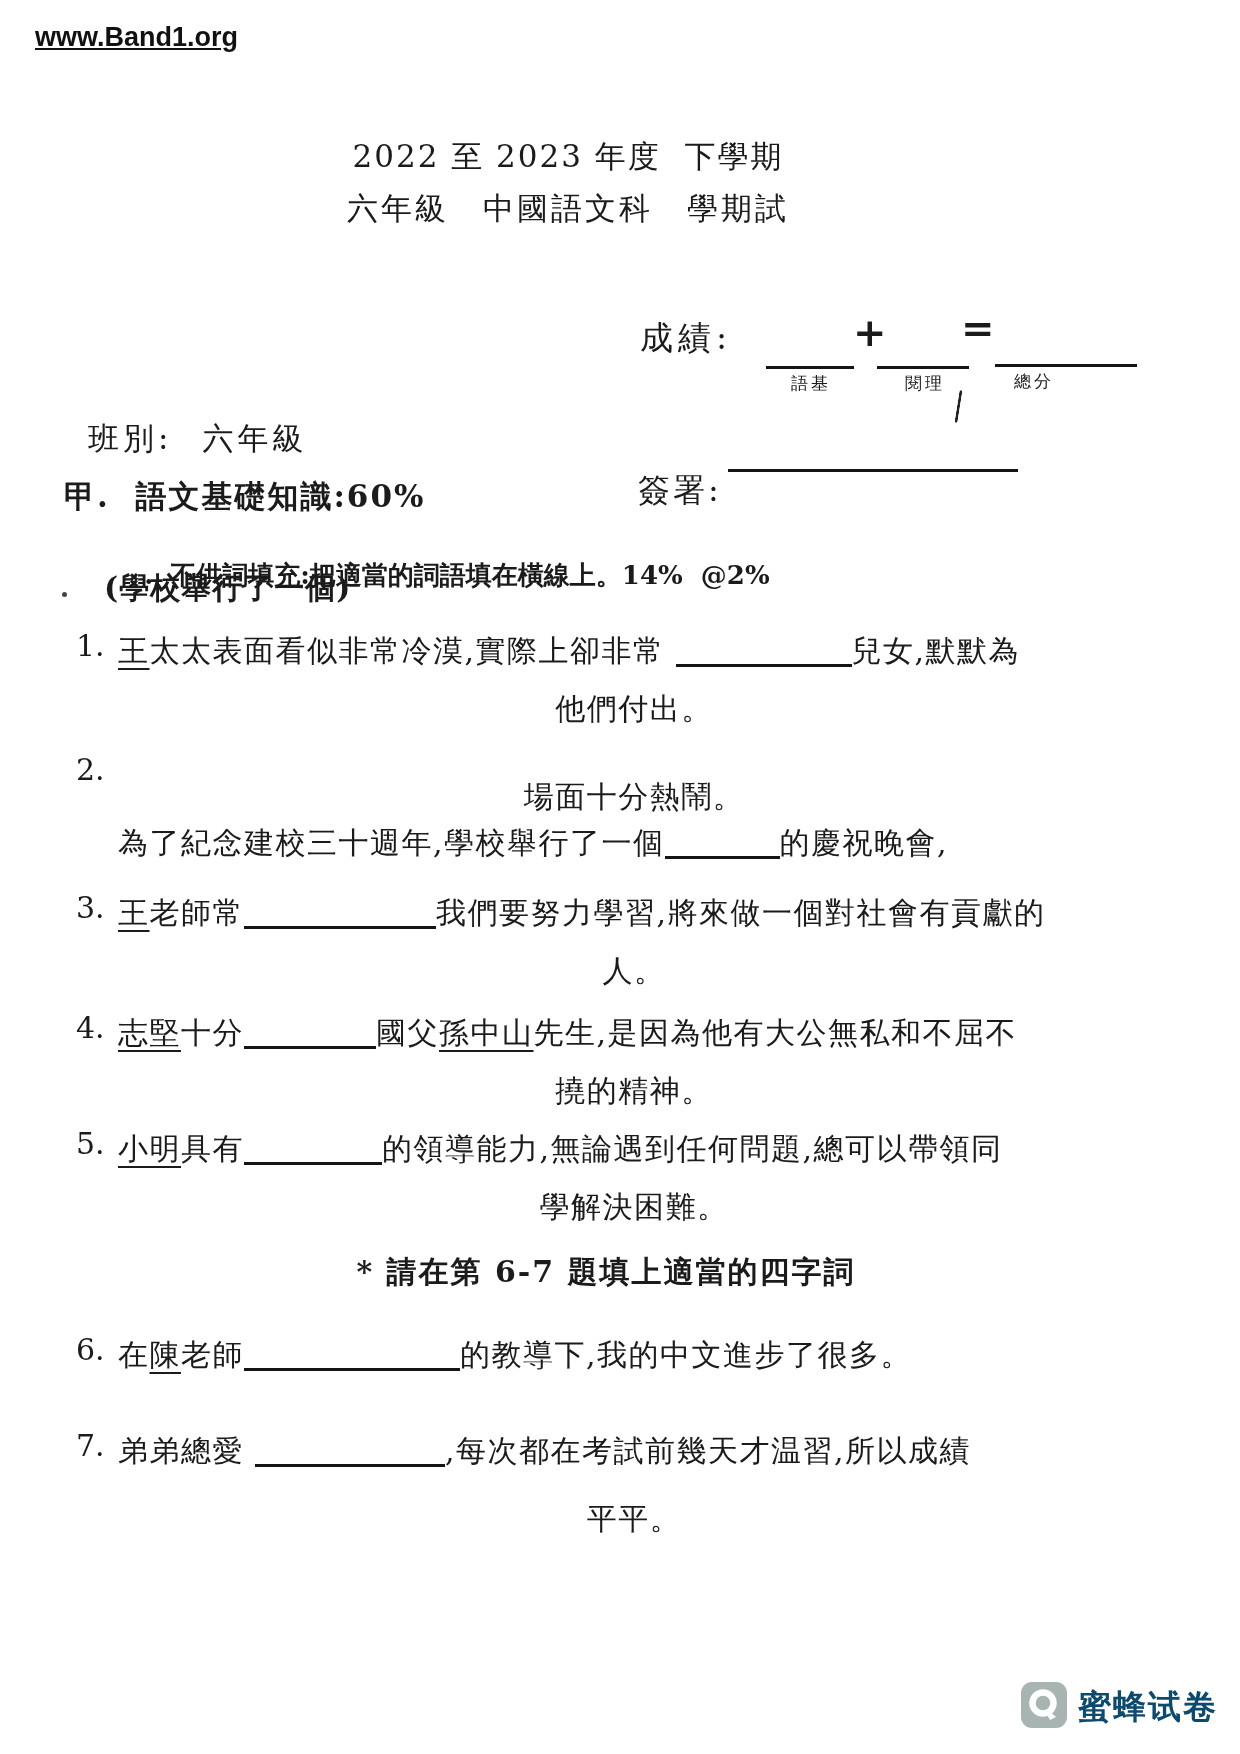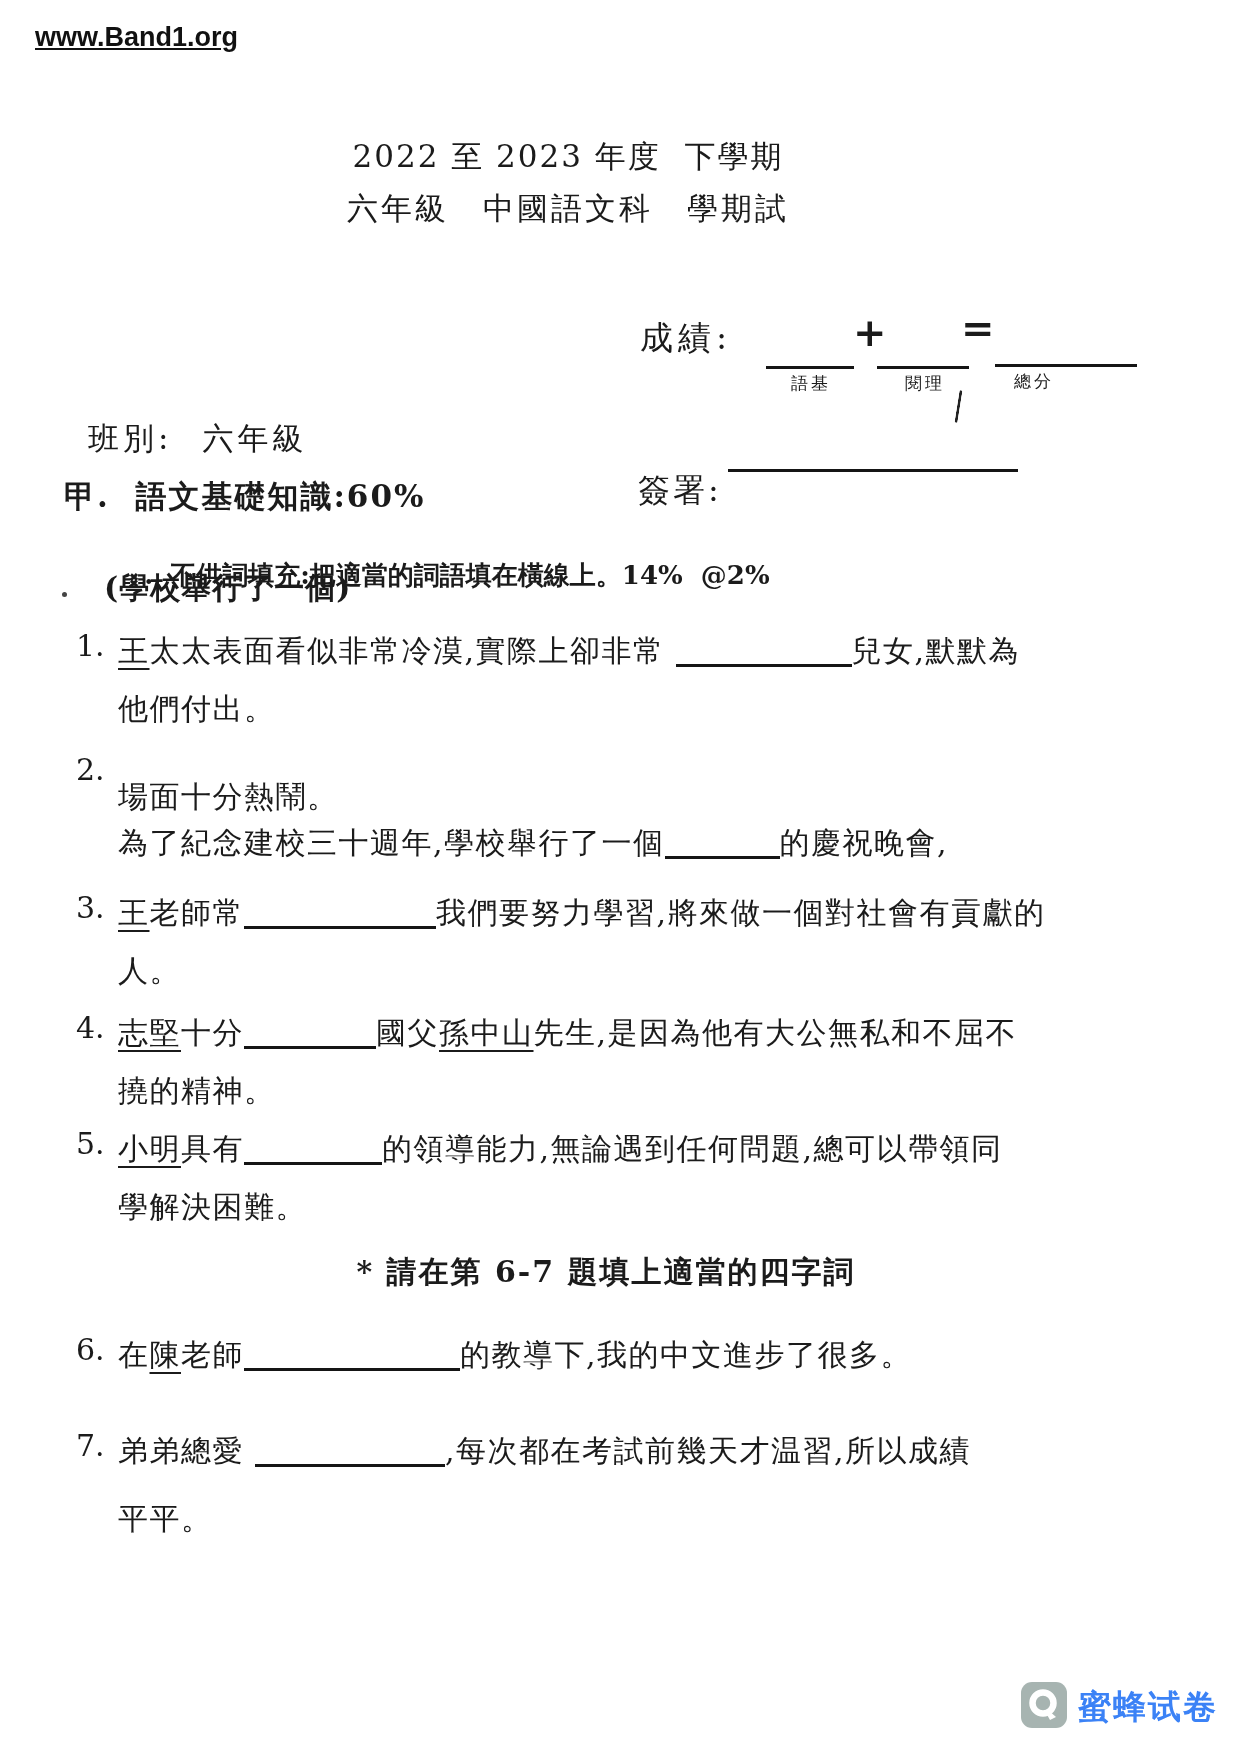--- a/index.html
+++ b/index.html
@@ -44,35 +44,35 @@
   .sec-heading { position:absolute; left:64px; top:476px; font-size:31px; font-weight:700; letter-spacing:2px; white-space:pre-wrap; }
   .sec-sub { position:absolute; left:108px; top:528px; font-size:26px; font-weight:700; white-space:pre-wrap; }
   .sec-sub .bullet { display:inline-block; width:26px; }
   .sec-note { position:absolute; left:104px; top:568px; font-size:30px; font-weight:700; letter-spacing:1px; }
   .stray-dot { position:absolute; left:62px; top:592px; width:5px; height:5px; background:#444; border-radius:50%; }
 
   .q { position:absolute; left:76px; width:1074px; display:flex; font-size:30px; }
   .q-num { flex:none; width:42px; }
   .q-body { flex:1; letter-spacing:1.5px; }
   .q-line { line-height:46px; white-space:pre-wrap; }
-  .q-line2 { margin-top:12px; }
+  .q-line2 { margin-top:12px;text-align:center; }
   .q-line2.big-gap { margin-top:22px; }
   .pn { text-decoration:underline; text-underline-offset:7px; text-decoration-thickness:2px; }
   .blank { display:inline-block; border-bottom:3px solid #151515; height:34px; vertical-align:-6px; }
 
   .mid-instr {
     position:absolute; left:0; right:0; top:1252px; text-align:center;
     font-size:30px; font-weight:700; letter-spacing:2px; transform:translateX(-14px);
     white-space:pre;
   }
 
   .wm { position:absolute; left:1020px; top:1681px; display:flex; align-items:center; gap:10px; }
   .wm-text {
     font-family:"Liberation Sans","DejaVu Sans",sans-serif;
-    font-size:33px; letter-spacing:2px; color:#3b82f6; font-weight:600;
+    font-size:33px; letter-spacing:2px; color:#0c4a6e; font-weight:600;
   }
 </style>
 </head>
 <body>
 
 <div class="page">
 
   <div class="site-url">www.Band1.org</div>
 
   <div class="title title1">2022 至 2023 年度  下學期</div>

